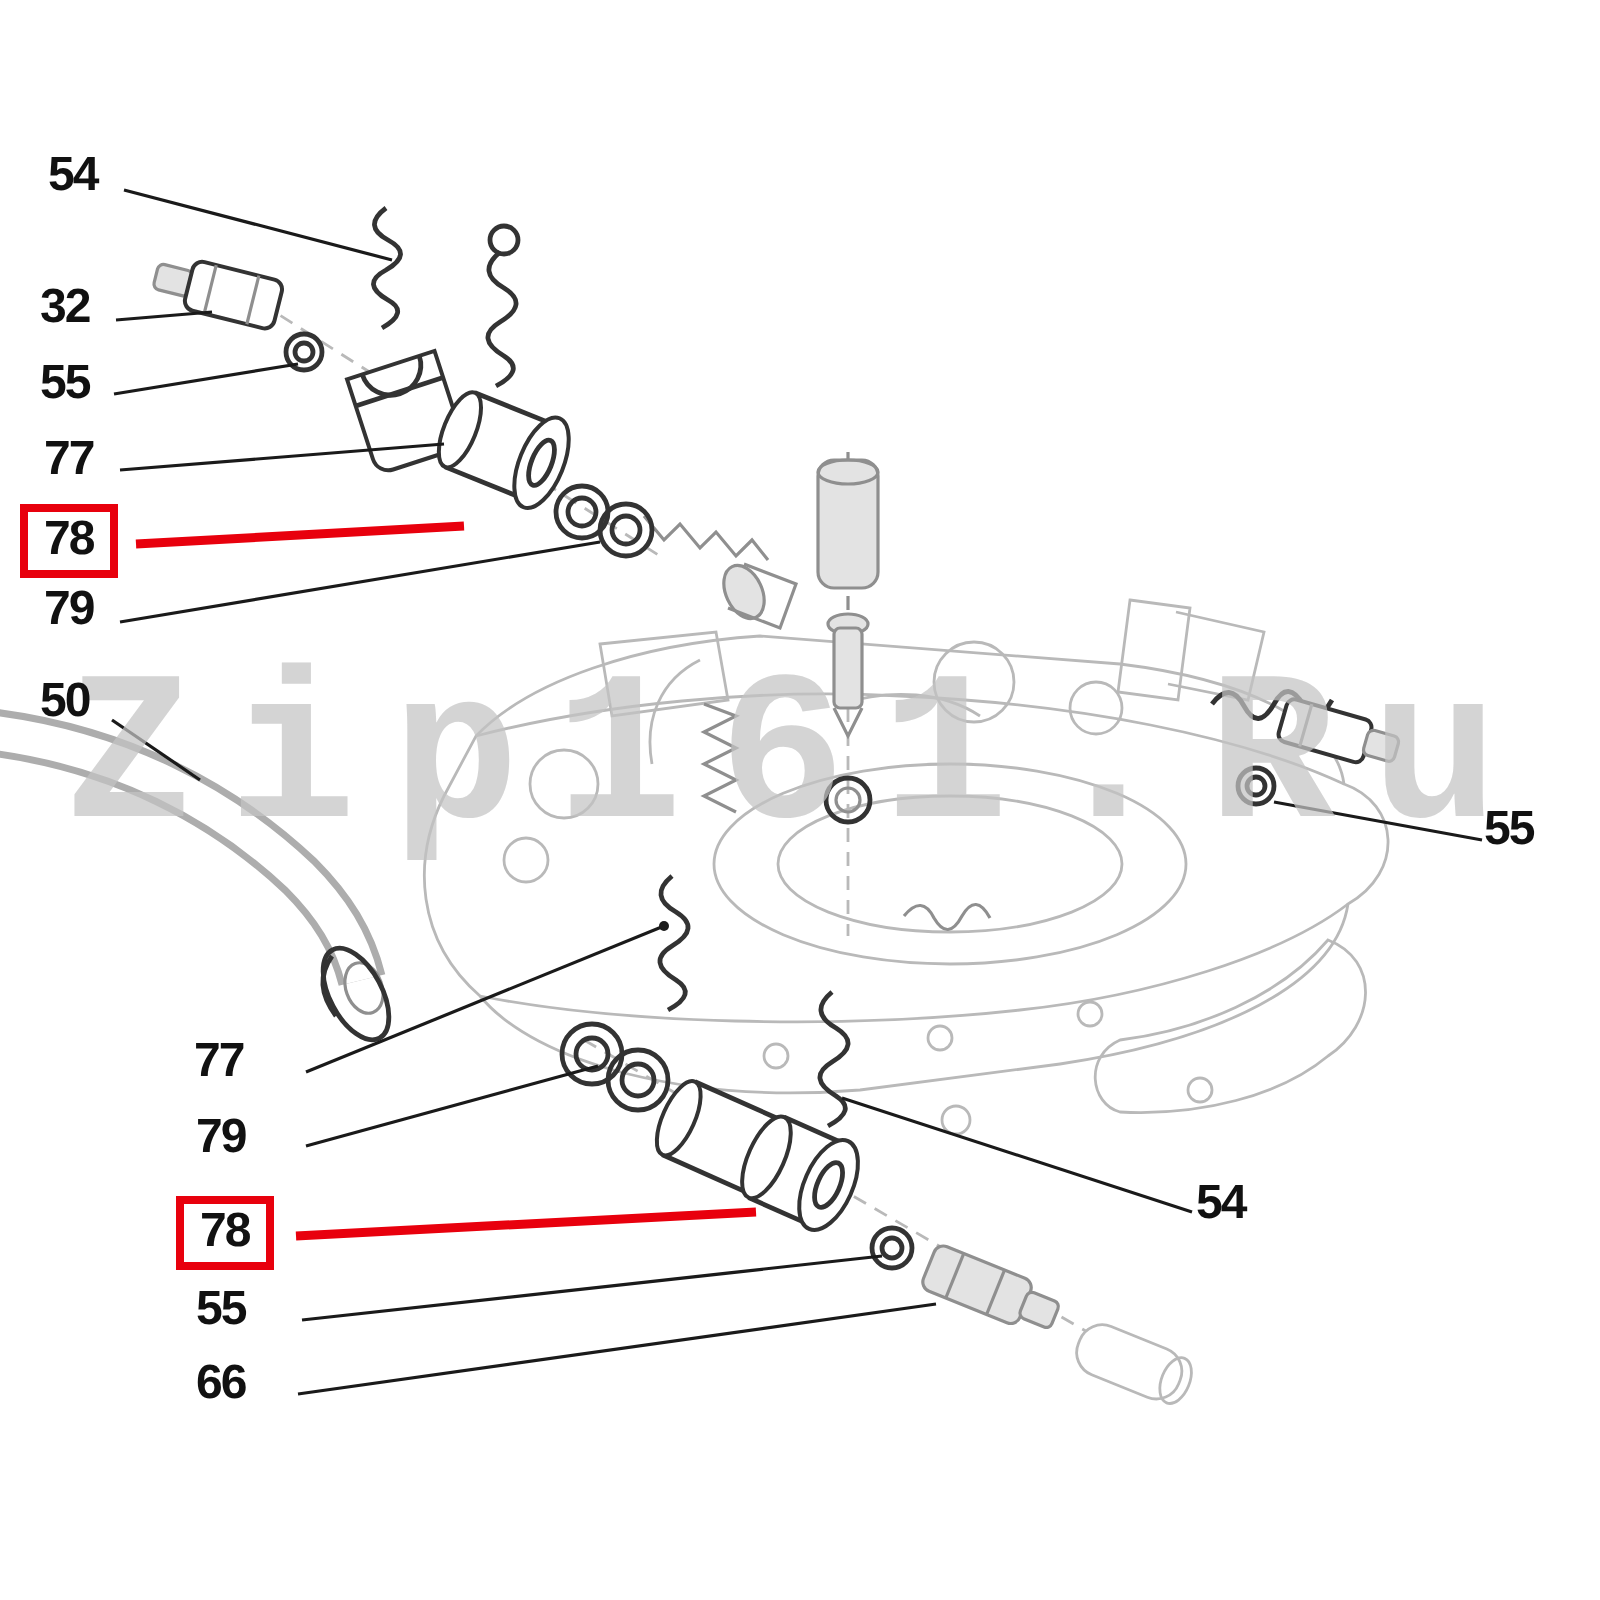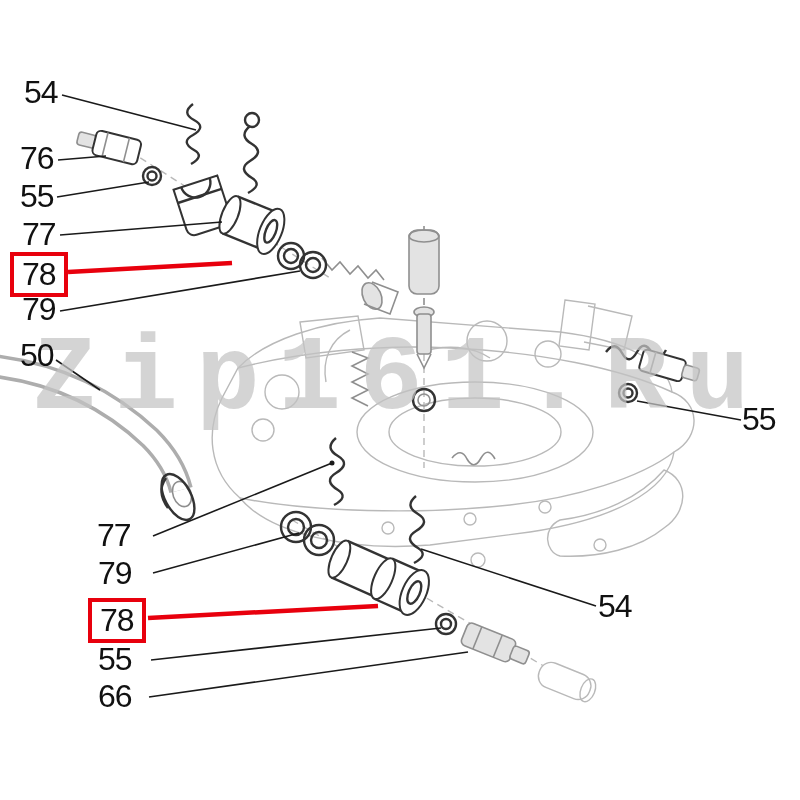--- a/index.html
+++ b/index.html
@@ -7,21 +7,21 @@
   .stage { position:relative; width:800px; height:800px; overflow:hidden;
            background:var(--background,#ffffff);
            font-family:"Liberation Sans", sans-serif; }
   .stage svg { position:absolute; left:0; top:0; }
 
   .watermark { position:absolute; left:0; top:314px; width:100%; text-align:center;
                font-family:Liberation Mono, monospace; font-weight:700; font-size:106px;
                letter-spacing:18px; line-height:1.25; white-space:nowrap;
                color:var(--watermark-gray,#c4c4c4); opacity:.72; pointer-events:none; }
 
-  .part-label { position:absolute; font-weight:400; font-size:32px; line-height:1;
+  .part-label { position:absolute; font-weight:700; font-size:24px; line-height:1;
                 letter-spacing:-1px; color:var(--label-text,#111111); cursor:pointer; }
   .part-label.highlighted { border:4px solid var(--highlight,#e8000d); padding:2px 8px 3px; }
 
   
   .ln    { stroke:var(--leader-line,#1a1a1a); stroke-width:1.6; fill:none; }
   .red-ln{ stroke:var(--highlight,#e8000d);  stroke-width:4.5; fill:none; }
   .lt    { stroke:var(--drawing-light,#b9b9b9); stroke-width:1.4; fill:none; }
   .lt-f  { stroke:var(--drawing-light,#b9b9b9); stroke-width:1.4; fill:#ffffff; }
   .md    { stroke:var(--drawing-mid,#8f8f8f);   stroke-width:1.6; fill:none; }
   .md-f  { stroke:var(--drawing-mid,#8f8f8f);   stroke-width:1.6; fill:#e3e3e3; }
@@ -206,21 +206,21 @@
 
     <g>
       <path class="red-ln" d="M68,272 L232,263"></path>
       <path class="red-ln" d="M148,618 L378,606"></path>
     </g>
   </svg>
 
   <div class="watermark">Zip161.Ru</div>
 
   <div class="part-label" style="left:24px;top:76px">54</div>
-  <div class="part-label" style="left:20px;top:142px">76</div>
+  <div class="part-label" style="left:20px;top:142px">32</div>
   <div class="part-label" style="left:20px;top:180px">55</div>
   <div class="part-label" style="left:22px;top:218px">77</div>
   <div class="part-label highlighted" style="left:10px;top:252px">78</div>
   <div class="part-label" style="left:22px;top:293px">79</div>
   <div class="part-label" style="left:20px;top:339px">50</div>
   <div class="part-label" style="left:742px;top:403px">55</div>
   <div class="part-label" style="left:97px;top:519px">77</div>
   <div class="part-label" style="left:98px;top:557px">79</div>
   <div class="part-label highlighted" style="left:88px;top:598px">78</div>
   <div class="part-label" style="left:98px;top:643px">55</div>

